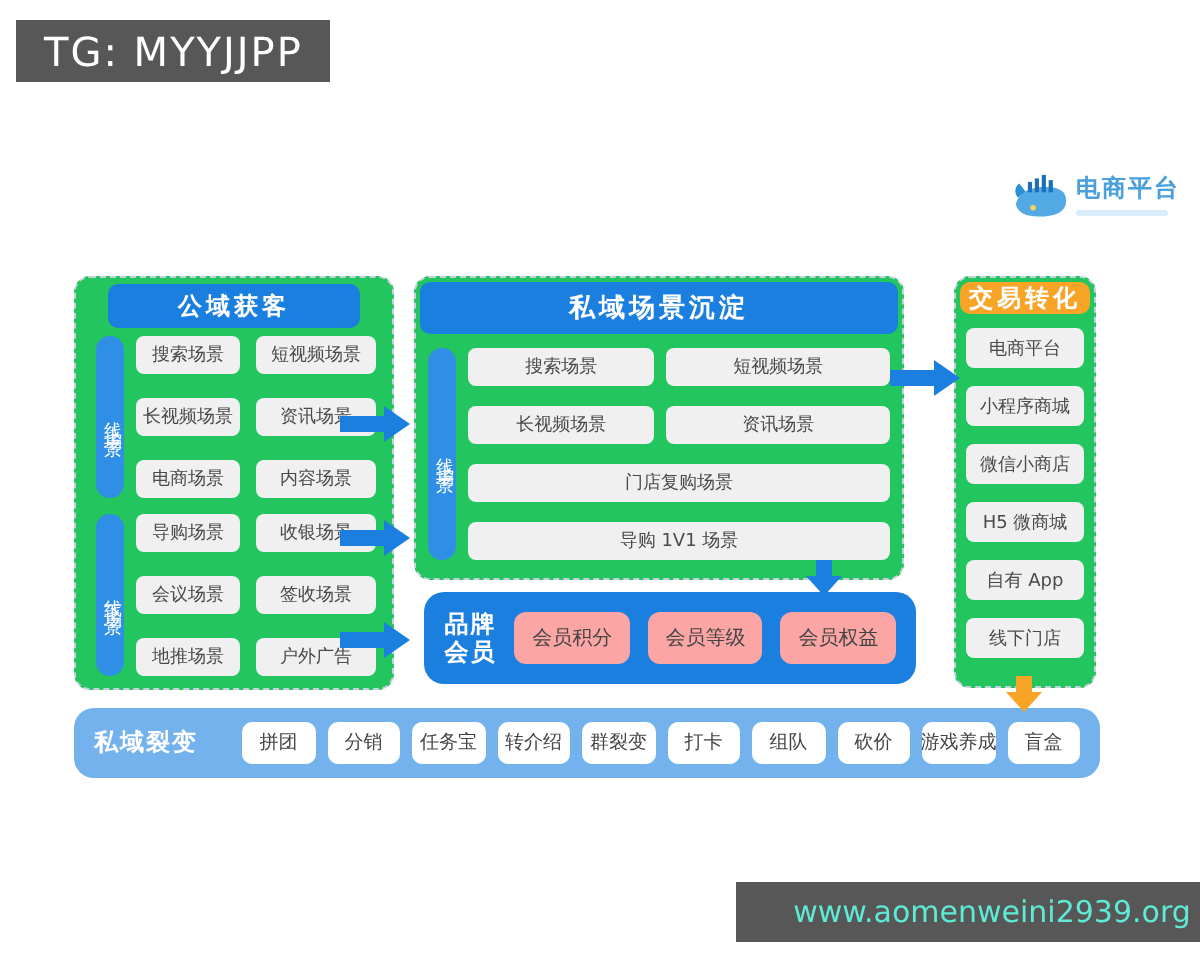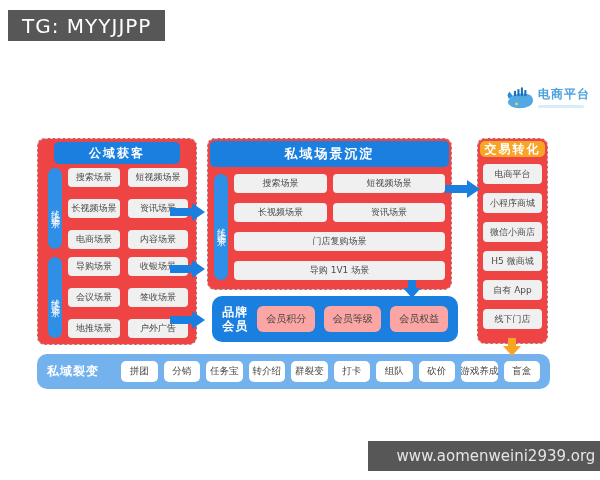--- a/index.html
+++ b/index.html
@@ -8,30 +8,30 @@
   }
   *{margin:0;padding:0;box-sizing:border-box;}
   html,body{width:600px;height:480px;}
   body{font-family:"DejaVu Sans","Liberation Sans",sans-serif;background:#fff;overflow:hidden;}
   .stage{position:relative;width:600px;height:480px;background:#fff;}
 
   
   .tg-box{position:absolute;left:8px;top:10px;height:31px;background:var(--dark-box);
     color:#fff;font-size:20px;display:flex;align-items:center;padding:0 14px;letter-spacing:1px;}
   .url-box{position:absolute;left:368px;top:441px;width:232px;height:30px;background:var(--dark-box);
-    color:#e5e5e5;font-size:15px;display:flex;align-items:center;justify-content:center;padding-left:24px;}
+    color:#5eead4;font-size:15px;display:flex;align-items:center;justify-content:center;padding-left:24px;}
 
   
   .logo{position:absolute;left:505px;top:84px;display:flex;align-items:center;gap:3px;}
   .logo-txt{display:flex;flex-direction:column;gap:2px;}
   .logo-name{color:#4AA0DC;font-size:12px;font-weight:bold;letter-spacing:1px;}
   .logo-sub{width:46px;height:3px;border-radius:2px;background:#D8ECFA;}
 
   
-  .sec{position:absolute;border:1px dashed var(--dashed-border);border-radius:8px;background:#ef4444;}
+  .sec{position:absolute;border:1px dashed var(--dashed-border);border-radius:8px;background:#22c55e;}
   .sec-head{background:var(--blue);color:#fff;font-weight:bold;display:flex;align-items:center;
     justify-content:center;border-radius:5px;letter-spacing:2px;}
 
   
   .sec.left{left:37px;top:138px;width:160px;height:207px;padding-top:29px;}
   .left .sec-head{position:absolute;top:3px;left:50%;transform:translateX(-50%);
     width:126px;height:22px;font-size:12px;}
   .group{display:flex;gap:6px;margin:0 8px 8px 10px;}
   .axis{width:14px;background:var(--bar-blue);border-radius:7px;color:#fff;font-size:9px;
     writing-mode:vertical-rl;text-orientation:upright;display:flex;align-items:center;

